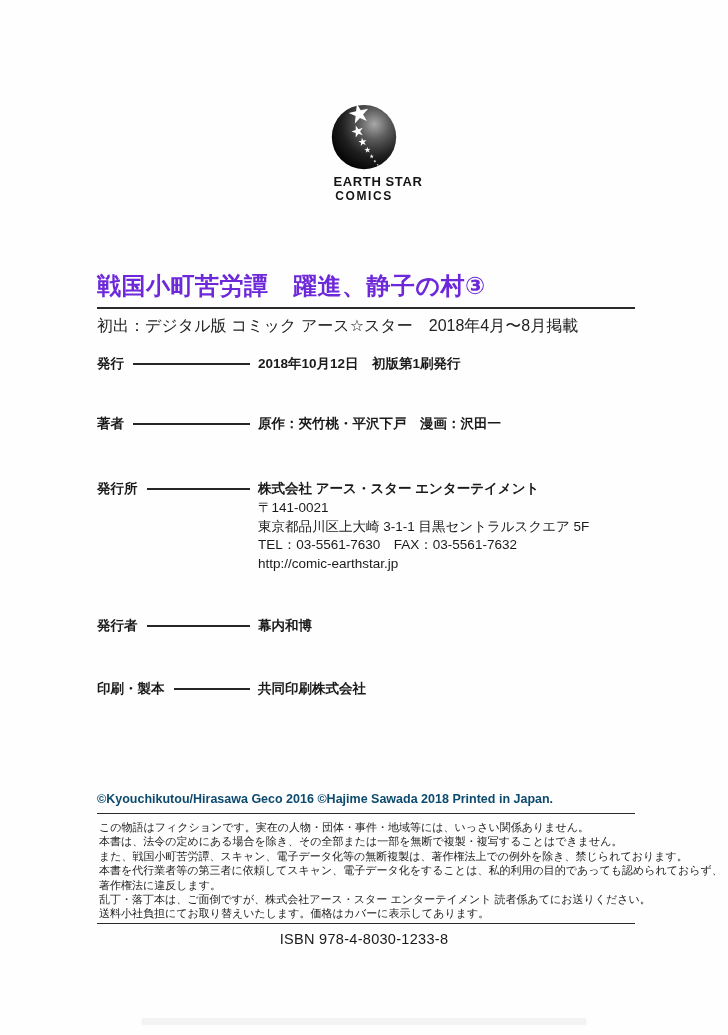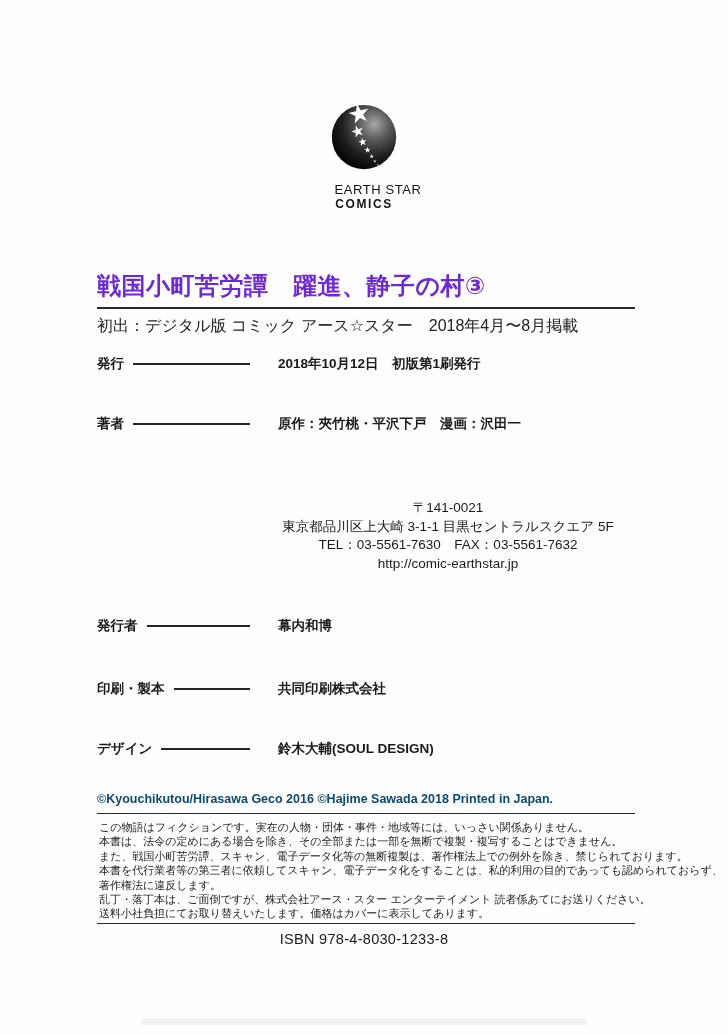--- a/index.html
+++ b/index.html
@@ -12,50 +12,50 @@
     font-family:"Liberation Sans","DejaVu Sans",sans-serif;
     overflow:hidden;
   }
 
   
   .logo-wrap {
     position:absolute; top:100px; left:50%; transform:translateX(-50%);
     width:160px; display:flex; flex-direction:column; align-items:center;
   }
   .logo-sphere { width:70px; height:70px; display:block; }
-  .logo-line1 { margin-top:12px; font-size:13px; font-weight:normal; letter-spacing:0.6px; color:#141414; white-space:nowrap;padding-left:28px; }
+  .logo-line1 { margin-top:4px; font-size:13px; font-weight:bold; letter-spacing:0.6px; color:#141414; white-space:nowrap;padding-left:28px; }
   .logo-line2 { margin-top:0px;  font-size:12px; font-weight:bold; letter-spacing:1.6px; color:#141414; white-space:nowrap; }
 
   
   .book-title {
     position:absolute; left:97px; top:270px; width:538px;
     font-size:24px; font-weight:bold; letter-spacing:0.5px; white-space:nowrap;
     color:#6d28d9;
   }
   .title-rule { position:absolute; left:97px; top:307px; width:538px; border-top:2px solid #2a2a2a; }
   .first-pub {
     position:absolute; left:97px; top:316px; width:538px;
     font-size:16px; color:#222; white-space:nowrap;
   }
 
   
   .crow {
     position:absolute; left:97px; width:538px; height:18px;
-    display:flex; align-items:center;gap:20px;
+    display:flex; align-items:center;
   }
   .crow .head { flex:0 0 161px; display:flex; align-items:center; }
   .crow .label { font-size:13.5px; font-weight:bold; white-space:nowrap; color:#1a1a1a; }
   .crow .dash { flex:1; border-top:2px solid #262626; margin:0 8px 0 9px; height:0; }
   .crow .value { font-size:13.5px; font-weight:bold; white-space:nowrap; color:#1a1a1a; }
 
   .addr-block {
     position:absolute; left:258px; top:499px; width:380px;
     font-size:13.5px; line-height:18.5px; color:#1a1a1a;
   }
-  .addr-block div { white-space:nowrap;text-align:center; }
+  .addr-block div { white-space:nowrap; }
 
   
   .copyright {
     position:absolute; left:97px; top:792px; width:538px;
     font-size:12.5px; font-weight:600; white-space:nowrap; color:#0c4a6e;
   }
   .rule-mid { position:absolute; left:97px; top:813px; width:538px; border-top:1.5px solid #2a2a2a; }
   .legal {
     position:absolute; left:99px; top:820px; width:560px;
     font-size:11px; line-height:14.4px; color:#222;
@@ -117,20 +117,27 @@
   </div>
 
   <div class="crow" style="top:415px">
     <div class="head">
         <span class="label">著者</span>
         <span class="dash"></span>
       </div>
     <span class="value">原作：夾竹桃・平沢下戸　漫画：沢田一</span>
   </div>
 
+  <div class="crow" style="top:480px">
+    <div class="head">
+        <span class="label">発行所</span>
+        <span class="dash"></span>
+      </div>
+    <span class="value">株式会社 アース・スター エンターテイメント</span>
+  </div>
 
   <div class="addr-block">
     <div>〒141-0021</div>
     <div>東京都品川区上大崎 3-1-1 目黒セントラルスクエア 5F</div>
     <div>TEL：03-5561-7630　FAX：03-5561-7632</div>
     <div>http://comic-earthstar.jp</div>
   </div>
 
   <div class="crow" style="top:617px">
     <div class="head">
@@ -141,27 +148,20 @@
   </div>
 
   <div class="crow" style="top:680px">
     <div class="head">
         <span class="label">印刷・製本</span>
         <span class="dash"></span>
       </div>
     <span class="value">共同印刷株式会社</span>
   </div>
 
-  <div class="crow" style="top:740px">
-    <div class="head">
-        <span class="label">デザイン</span>
-        <span class="dash"></span>
-      </div>
-    <span class="value">鈴木大輔(SOUL DESIGN)</span>
-  </div>
 
   <div class="copyright">©Kyouchikutou/Hirasawa Geco 2016 ©Hajime Sawada 2018 Printed in Japan.</div>
   <div class="rule-mid"></div>
 
   <div class="legal">
     <div>この物語はフィクションです。実在の人物・団体・事件・地域等には、いっさい関係ありません。</div>
     <div>本書は、法令の定めにある場合を除き、その全部または一部を無断で複製・複写することはできません。</div>
     <div>また、戦国小町苦労譚、スキャン、電子データ化等の無断複製は、著作権法上での例外を除き、禁じられております。</div>
     <div>本書を代行業者等の第三者に依頼してスキャン、電子データ化をすることは、私的利用の目的であっても認められておらず、</div>
     <div>著作権法に違反します。</div>

